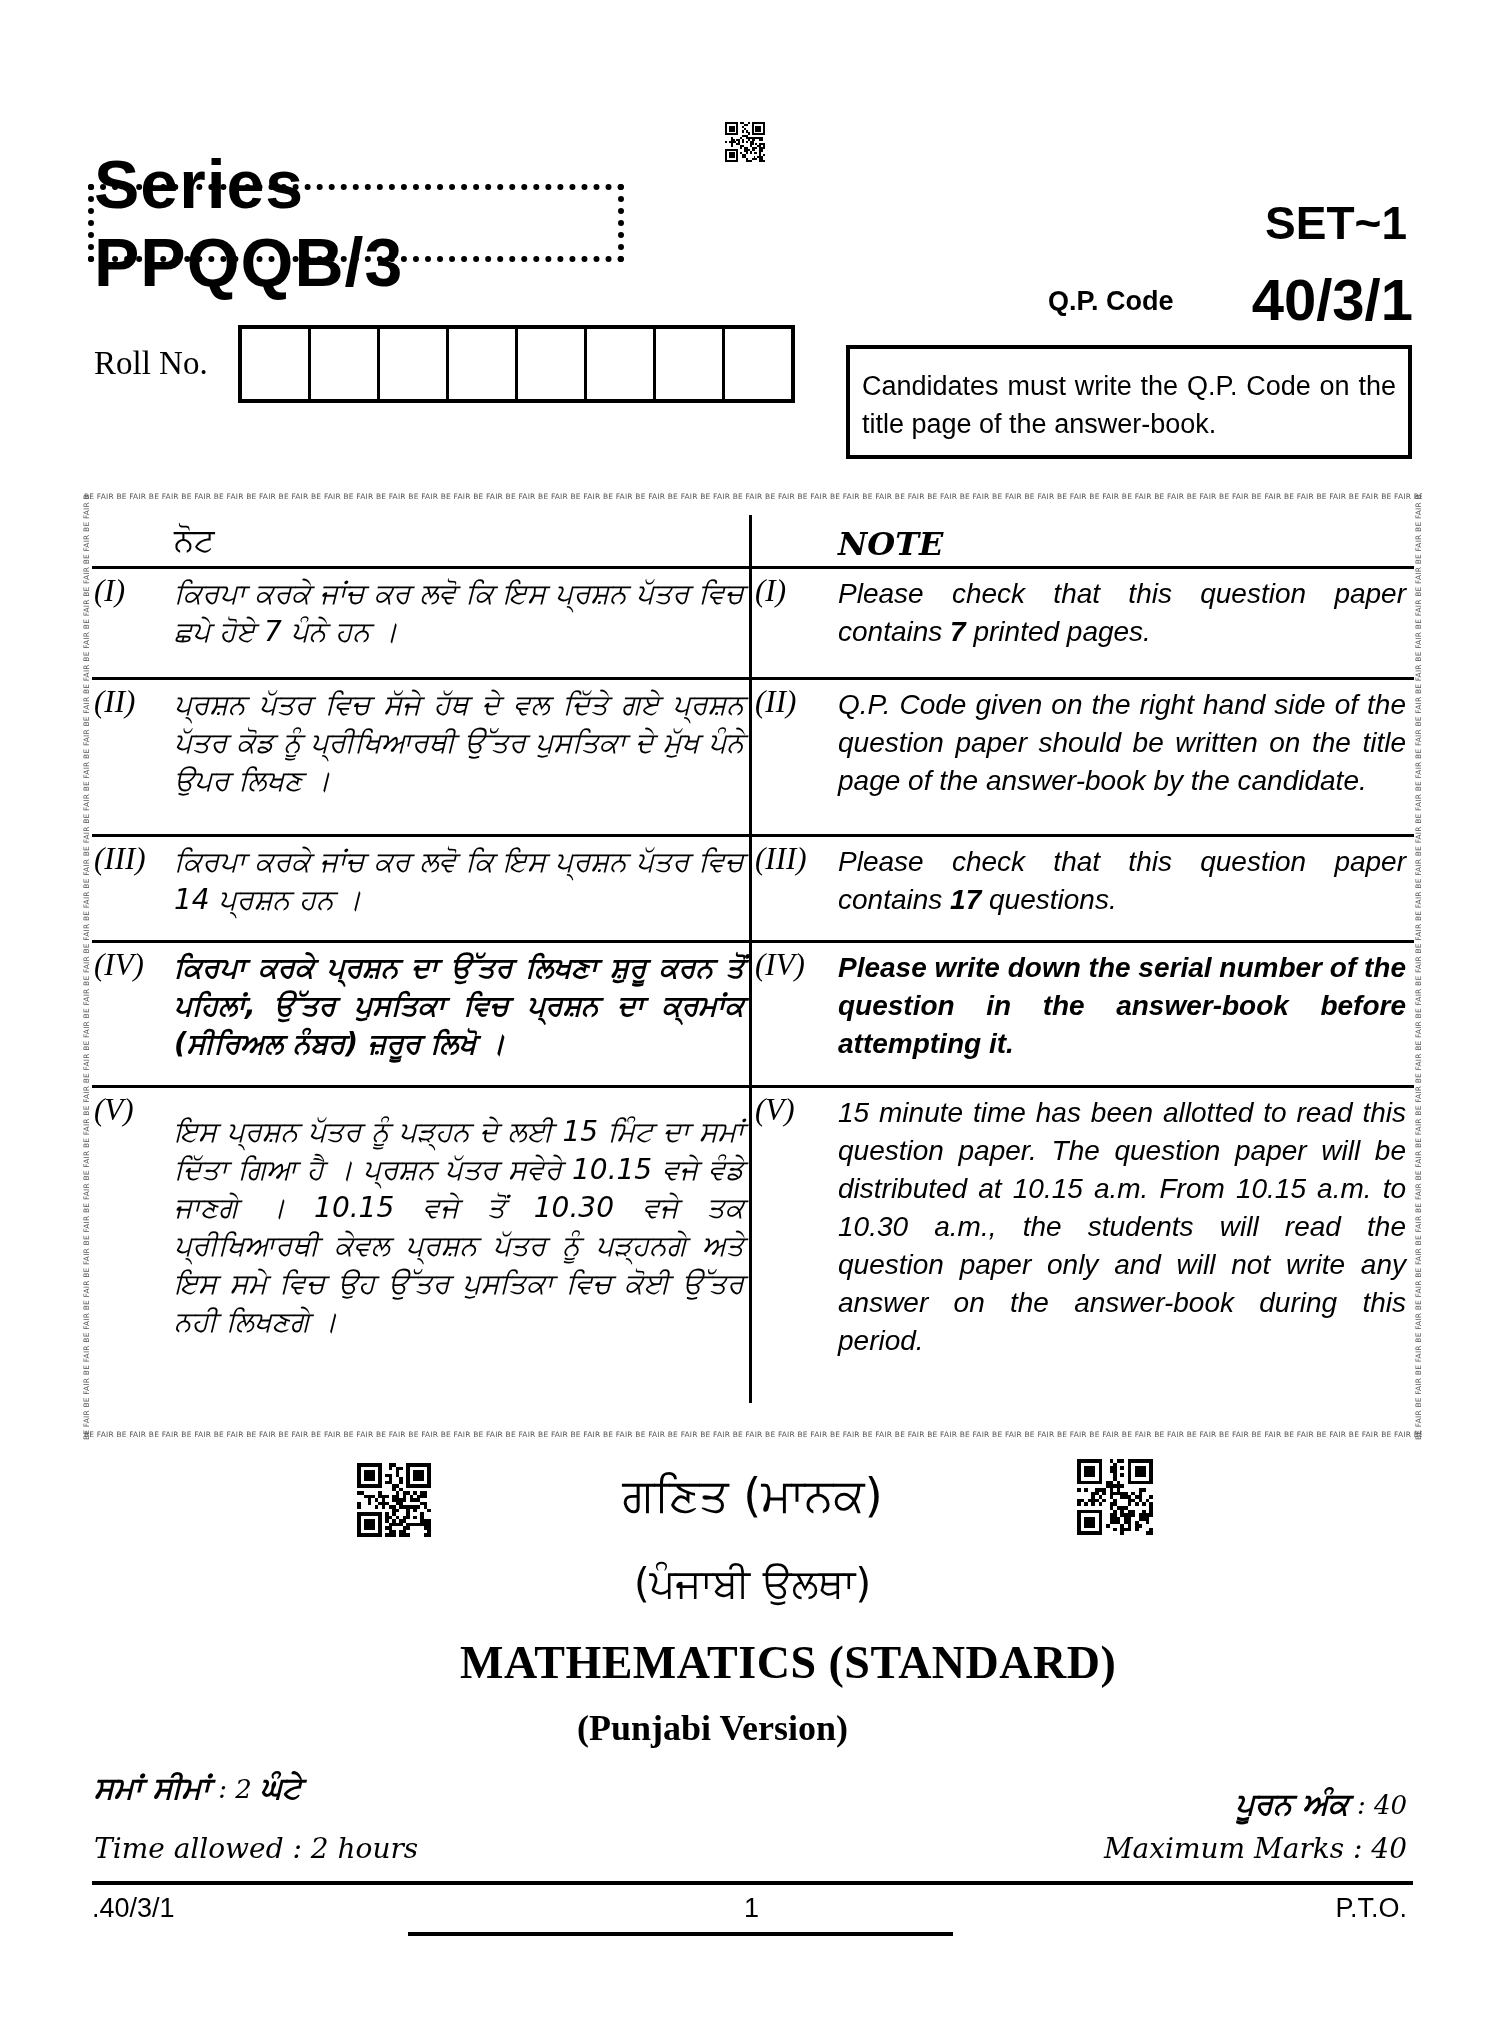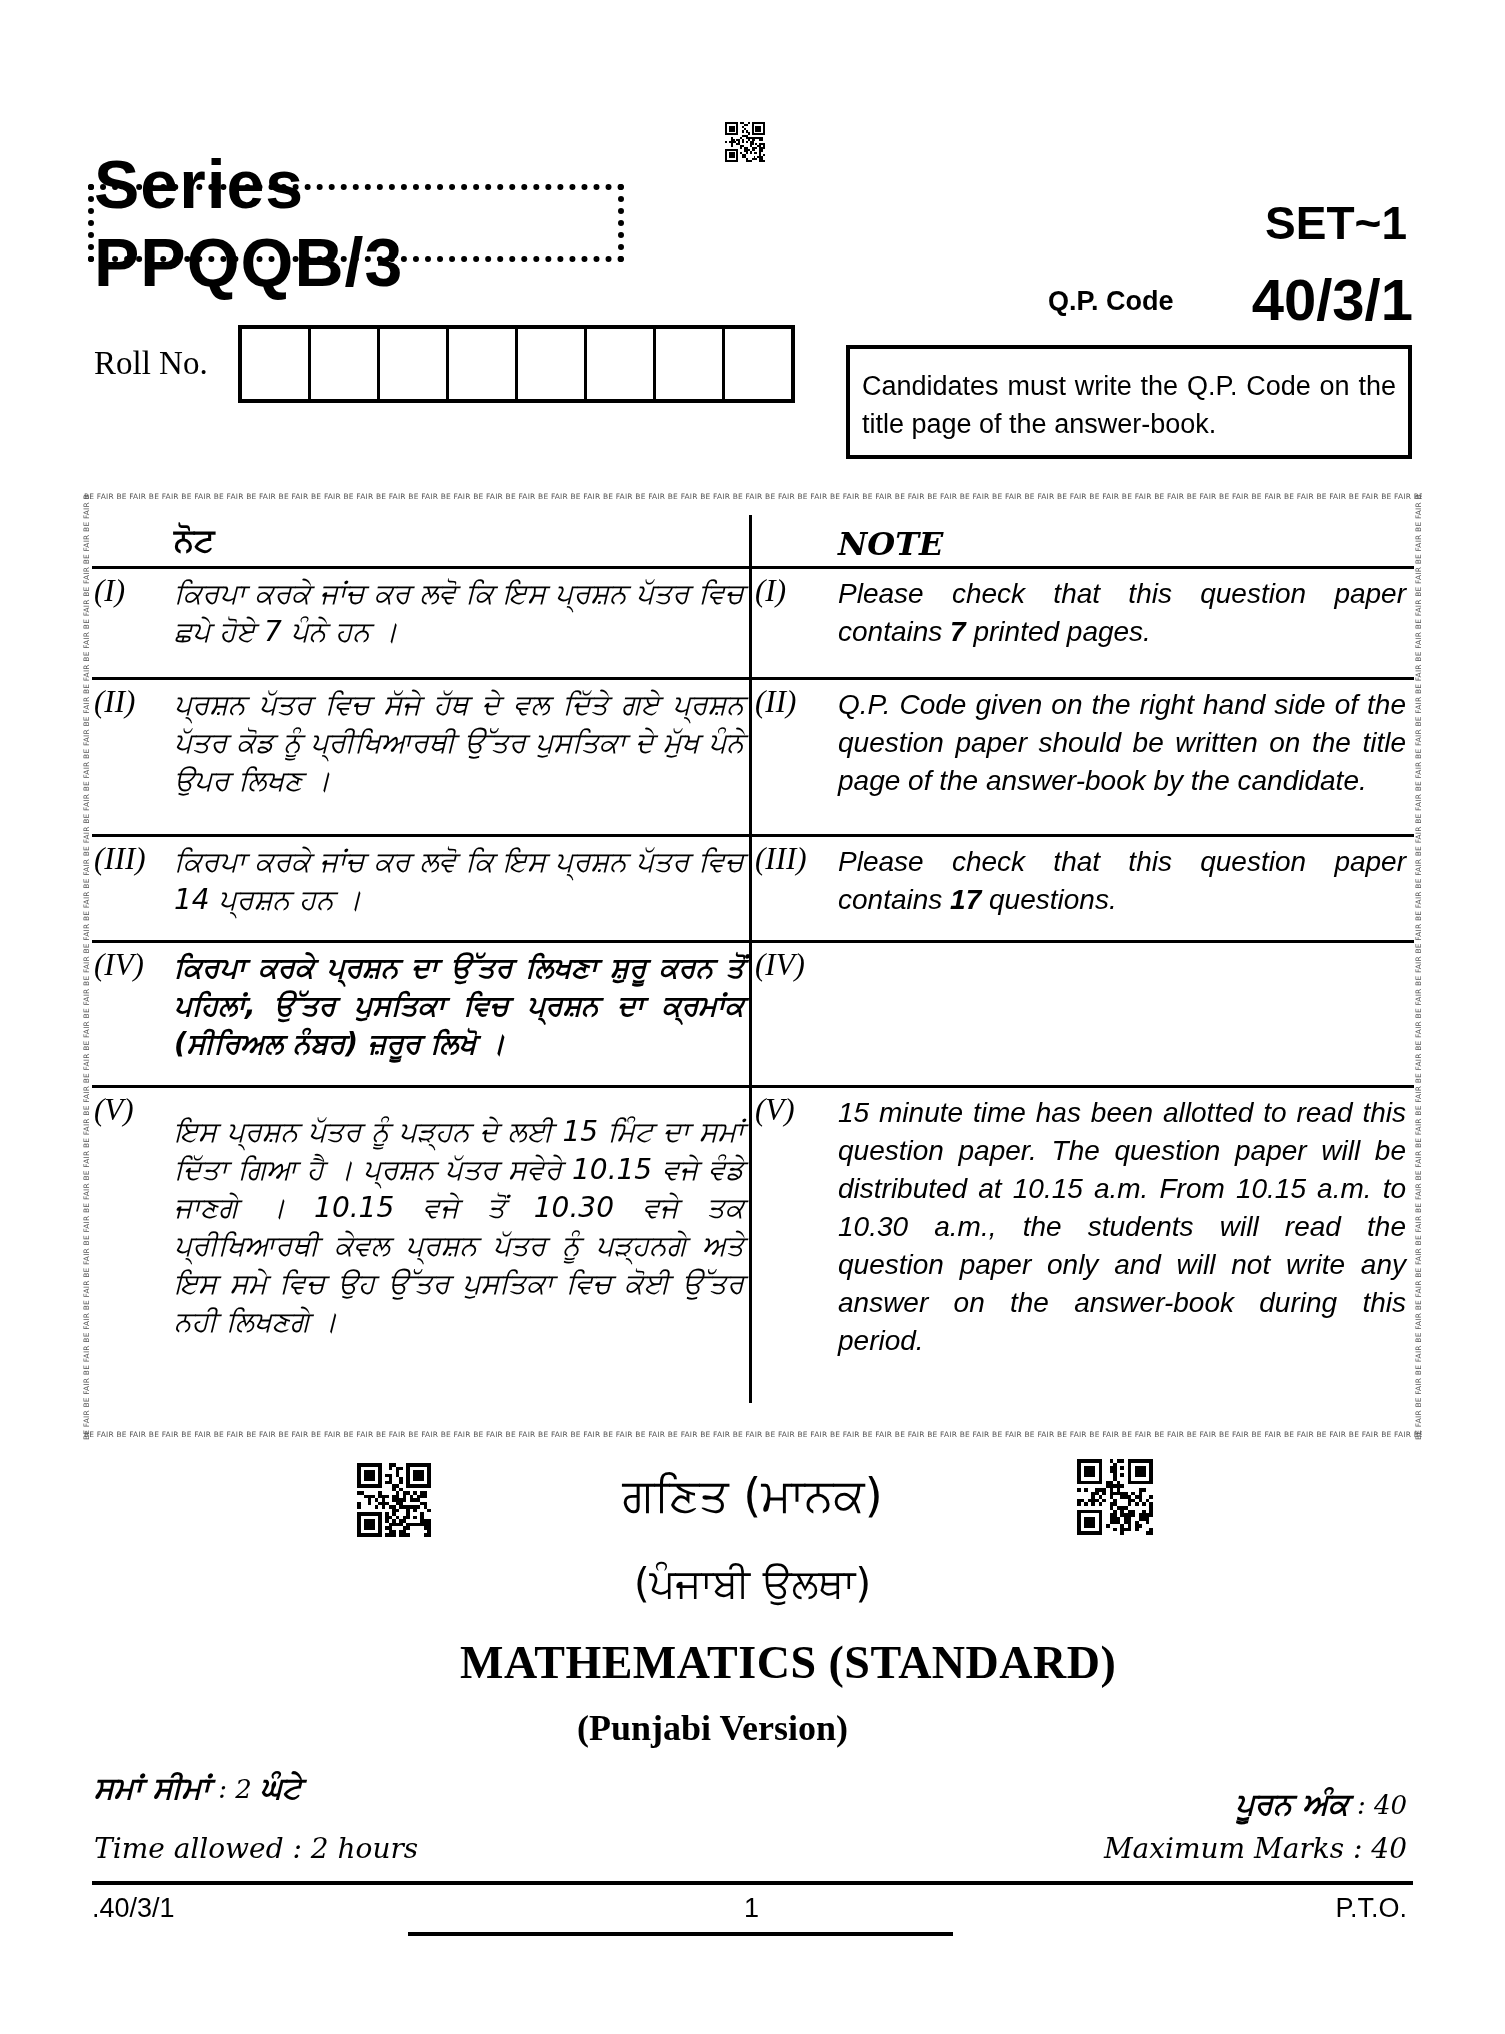--- a/index.html
+++ b/index.html
@@ -45,21 +45,21 @@
 
     
     .note-table { position: absolute; left: 92px; top: 515px; width: 1322px; height: 888px; }
     .vline { position: absolute; left: 657px; top: 0; width: 3px; height: 888px; background: #000; }
     .hline { position: absolute; left: 0; width: 1322px; height: 3px; background: #000; }
     .num { position: absolute; font-family: "Liberation Serif", serif; font-style: italic; font-size: 31px; }
     .pa { position: absolute; font-family: "DejaVu Sans", sans-serif; font-style: italic; font-size: 28px; line-height: 38px; text-align: justify; text-align-last: left; }
     .en { position: absolute; font-family: Liberation Sans, sans-serif; font-style: italic; font-size: 28px; line-height: 38px; text-align: justify; }
     .en.bold, .pa.bold { font-weight: bold; }
     .en b { font-style: italic; }
-    .head-pa { position: absolute; left: 82px; top: 6px; font-family: "DejaVu Sans", sans-serif; font-weight: bold; font-size: 32px; }
+    .head-pa { position: absolute; left: 82px; top: 6px; font-family: "DejaVu Sans", sans-serif; font-weight: normal; font-size: 32px; }
     .head-en { position: absolute; left: 746px; top: 10px; font-family: "DejaVu Serif", serif; font-weight: bold; font-style: italic; font-size: 32px; }
 
     
     .title-pa { left: 0; width: 1505px; top: 1468px; text-align: center; font-family: "DejaVu Sans", sans-serif; font-size: 46px; }
     .title-pa2 { left: 0; width: 1505px; top: 1560px; text-align: center; font-family: "DejaVu Sans", sans-serif; font-size: 40px; }
     .title-en { left: 460px; top: 1636px; font-family: "Liberation Serif", serif; font-weight: bold; font-size: 46px; letter-spacing: 0.5px; }
     .title-en2 { left: 577px; top: 1707px; font-family: "Liberation Serif", serif; font-weight: bold; font-size: 36px; }
 
     .time-pa { left: 94px; top: 1770px; font-family: "DejaVu Sans", sans-serif; font-style: italic; font-weight: bold; font-size: 30px; }
     .time-pa .v { font-family: "DejaVu Serif", serif; font-weight: normal; font-size: 26px; }
@@ -576,20 +576,21 @@
   <div class="en" style="left:746px;top:171px;width:568px;">Q.P. Code given on the right hand side of the question paper should be written on the title page of the answer-book by the candidate.</div>
 
   <div class="num" style="left:2px;top:326px;">(III)</div>
   <div class="pa" style="left:82px;top:328px;width:570px;">ਕਿਰਪਾ ਕਰਕੇ ਜਾਂਚ ਕਰ ਲਵੋ ਕਿ ਇਸ ਪ੍ਰਸ਼ਨ ਪੱਤਰ ਵਿਚ 14 ਪ੍ਰਸ਼ਨ ਹਨ ।</div>
   <div class="num" style="left:663px;top:326px;">(III)</div>
   <div class="en" style="left:746px;top:328px;width:568px;"><span>Please check that this question paper contains </span><b>17</b><span> questions.</span></div>
 
   <div class="num" style="left:2px;top:432px;">(IV)</div>
   <div class="pa bold" style="left:82px;top:434px;width:570px;">ਕਿਰਪਾ ਕਰਕੇ ਪ੍ਰਸ਼ਨ ਦਾ ਉੱਤਰ ਲਿਖਣਾ ਸ਼ੁਰੂ ਕਰਨ ਤੋਂ ਪਹਿਲਾਂ, ਉੱਤਰ ਪੁਸਤਿਕਾ ਵਿਚ ਪ੍ਰਸ਼ਨ ਦਾ ਕ੍ਰਮਾਂਕ (ਸੀਰਿਅਲ ਨੰਬਰ) ਜ਼ਰੂਰ ਲਿਖੋ ।</div>
   <div class="num" style="left:663px;top:432px;">(IV)</div>
+  <div class="en bold" style="left:746px;top:434px;width:568px;">Please write down the serial number of the question in the answer-book before attempting it.</div>
 
   <div class="num" style="left:2px;top:577px;">(V)</div>
   <div class="pa" style="left:82px;top:569px;width:570px;margin-top:29px;">ਇਸ ਪ੍ਰਸ਼ਨ ਪੱਤਰ ਨੂੰ ਪੜ੍ਹਨ ਦੇ ਲਈ 15 ਮਿੰਟ ਦਾ ਸਮਾਂ ਦਿੱਤਾ ਗਿਆ ਹੈ । ਪ੍ਰਸ਼ਨ ਪੱਤਰ ਸਵੇਰੇ 10.15 ਵਜੇ ਵੰਡੇ ਜਾਣਗੇ । 10.15 ਵਜੇ ਤੋਂ 10.30 ਵਜੇ ਤਕ ਪ੍ਰੀਖਿਆਰਥੀ ਕੇਵਲ ਪ੍ਰਸ਼ਨ ਪੱਤਰ ਨੂੰ ਪੜ੍ਹਨਗੇ ਅਤੇ ਇਸ ਸਮੇ ਵਿਚ ਉਹ ਉੱਤਰ ਪੁਸਤਿਕਾ ਵਿਚ ਕੋਈ ਉੱਤਰ ਨਹੀ ਲਿਖਣਗੇ ।</div>
   <div class="num" style="left:663px;top:577px;">(V)</div>
   <div class="en" style="left:746px;top:579px;width:568px;">15 minute time has been allotted to read this question paper. The question paper will be distributed at 10.15 a.m. From 10.15 a.m. to 10.30 a.m., the students will read the question paper only and will not write any answer on the answer-book during this period.</div>
 </div>
 
 <div class="qr" style="left: 357px; top: 1463px; width: 74px; height: 74px; grid-template-columns: repeat(21, 1fr); grid-template-rows: repeat(21, 1fr);">
     <span class="on"></span>
     <span class="on"></span>

